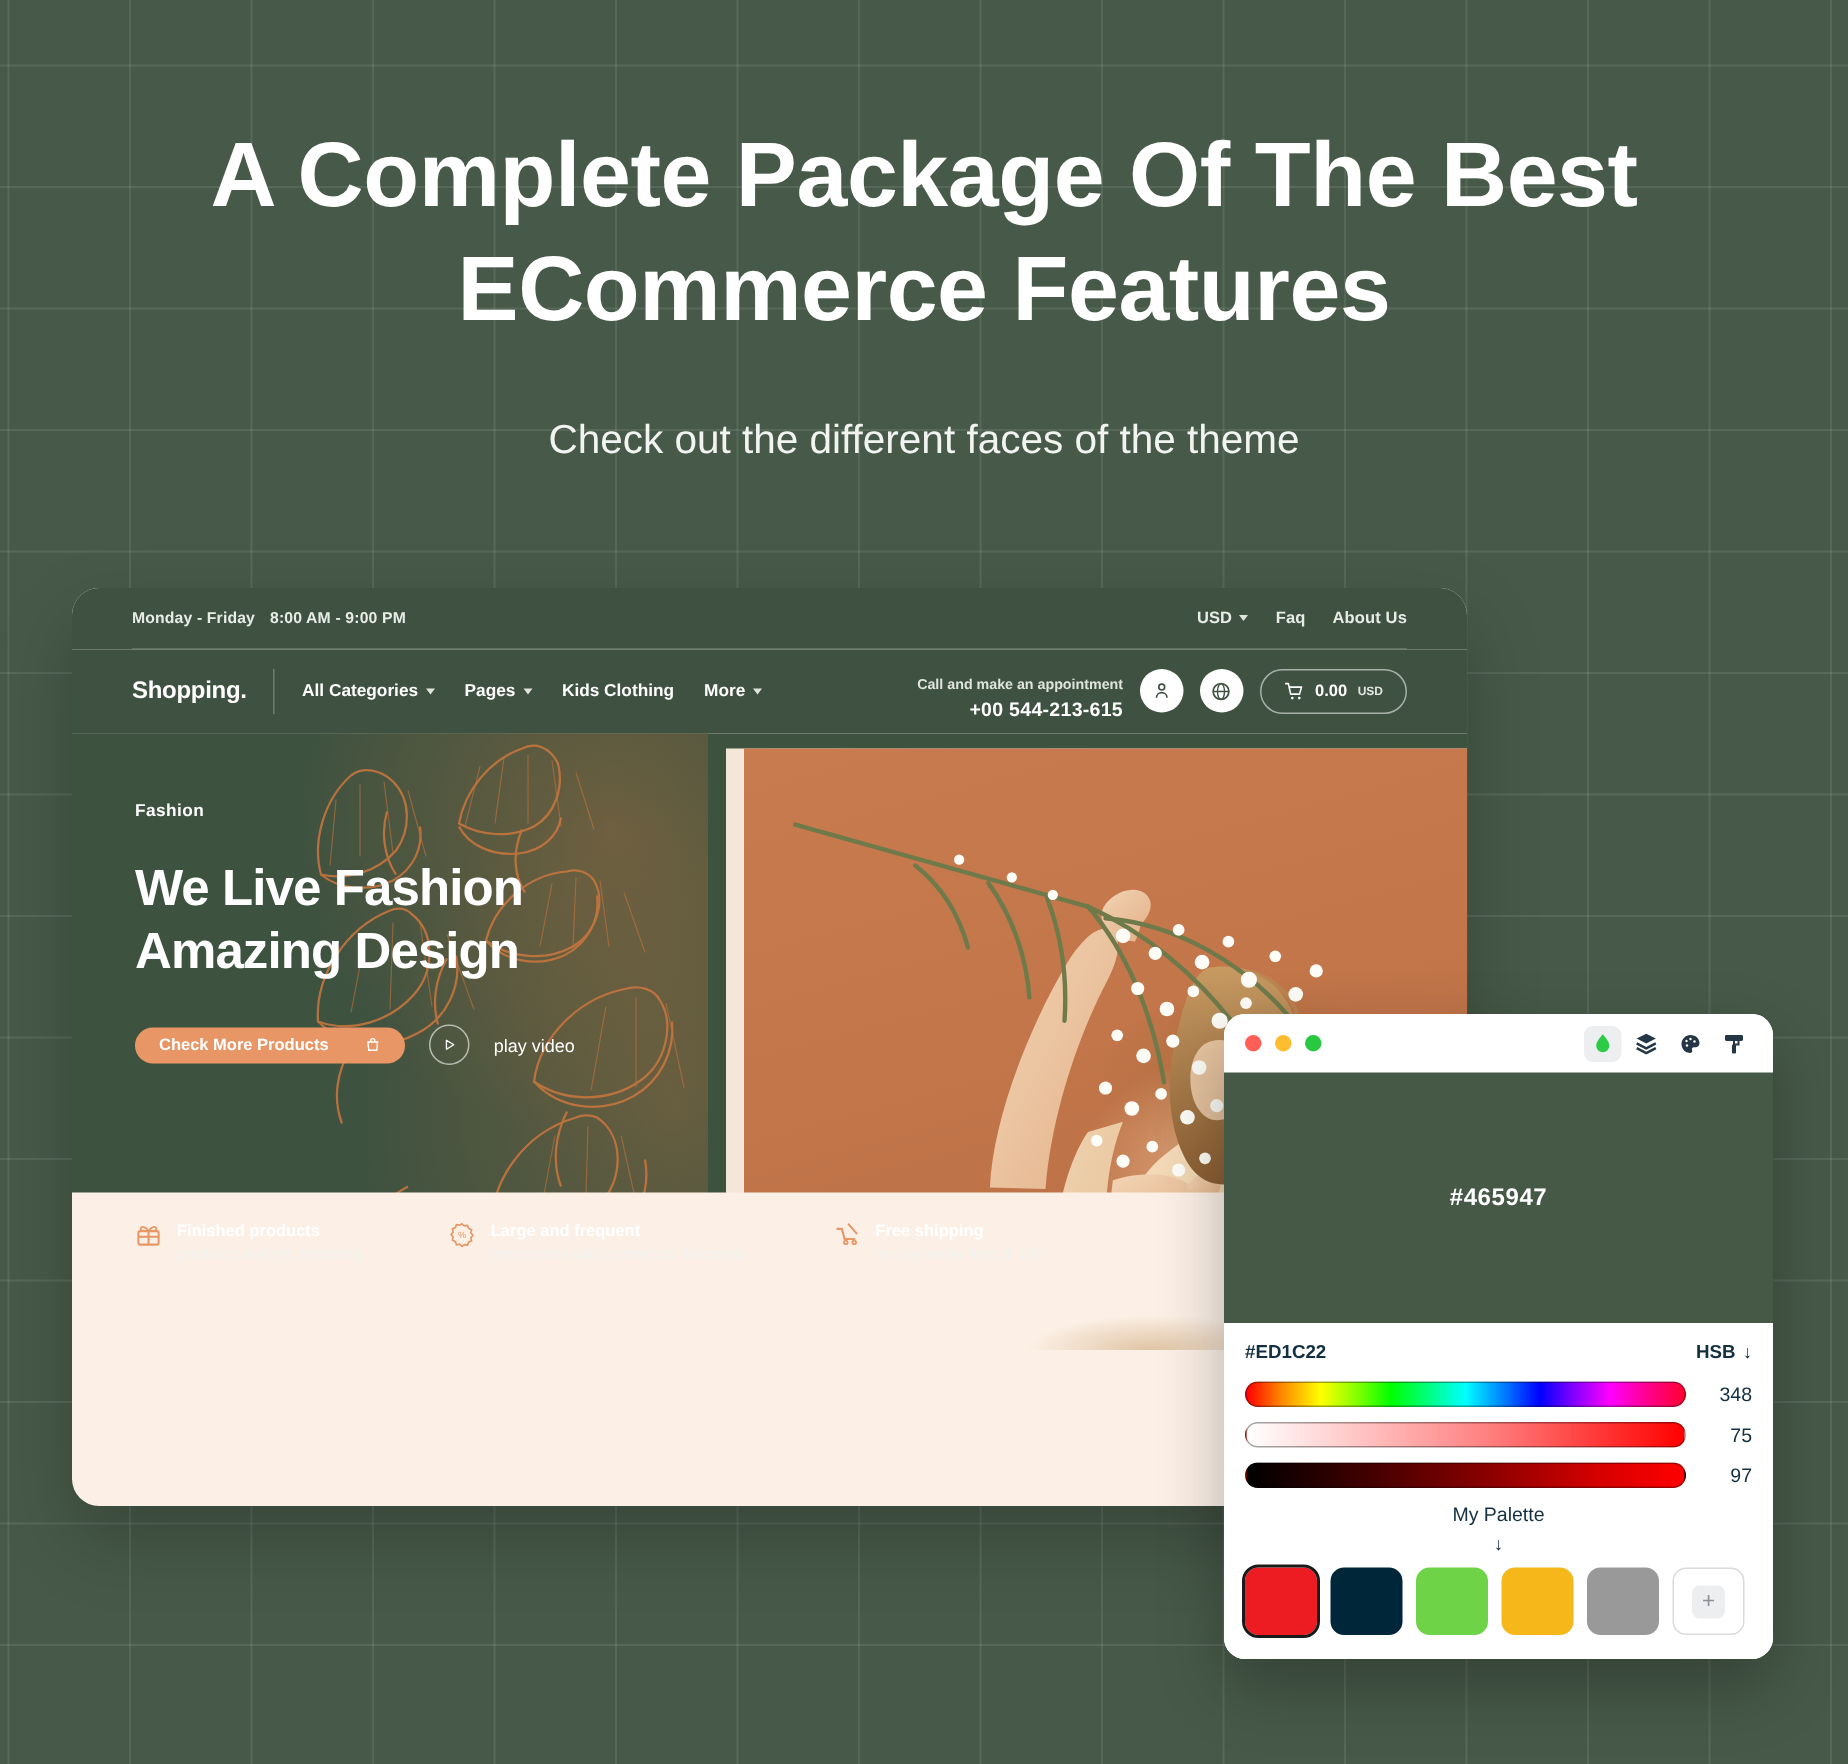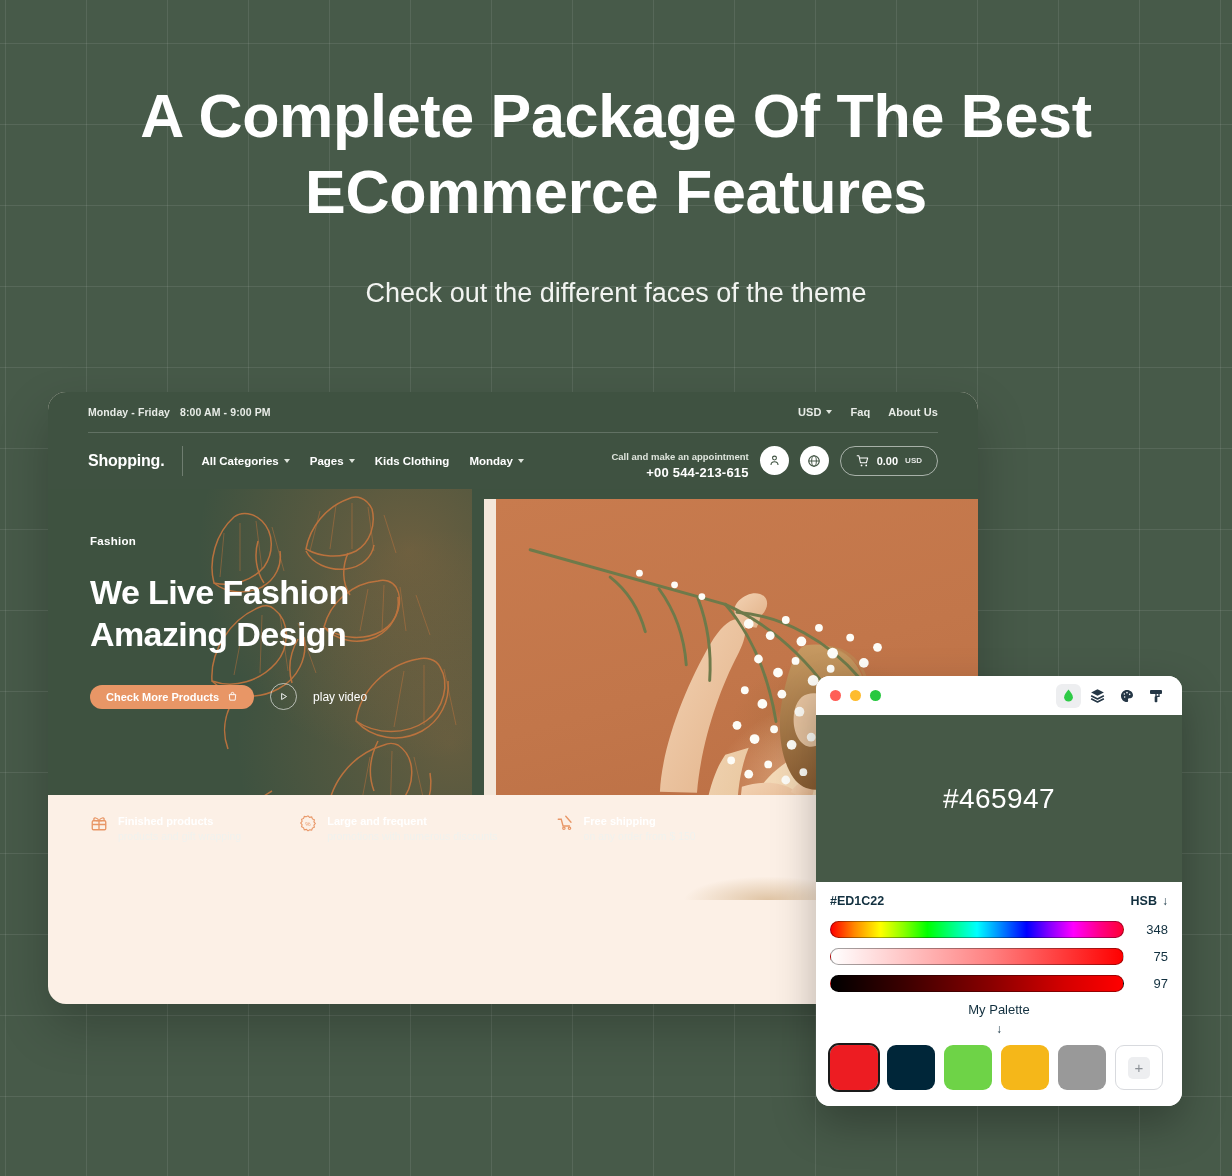--- a/index.html
+++ b/index.html
@@ -149,21 +149,21 @@
     padding: 46px 0 0 42px;
     color: #fff;
   }
   .eyebrow { font-size: 11.5px; font-weight: 600; letter-spacing: .3px; margin-bottom: 24px; }
   .hero-title { font-size: 34px; line-height: 42px; font-weight: 700; letter-spacing: -0.6px; }
   .hero-desc { margin-top: 28px; font-size: 11.5px; line-height: 18px; color: #eef1ec; max-width: 310px; }
   .hero-cta-row { margin-top: 28px; display: flex; align-items: center; gap: 16px; }
   .btn-primary {
     height: 24px; padding: 0 16px; border-radius: 16px;
     background: #E89666; color: #fff; font-size: 11px; font-weight: 700;
-    display: flex; align-items: center; gap: 8px; white-space: nowrap;
+    display: flex; align-items: center; gap: 24px; white-space: nowrap;
   }
   .play-circle {
     width: 27px; height: 27px; border-radius: 50%;
     border: 1px solid rgba(255,255,255,0.6);
     display: flex; align-items: center; justify-content: center;
   }
   .play-label { font-size: 12px; color: #fff; }
 
   .hero-right {
     flex: 1;
@@ -241,21 +241,21 @@
     display: flex; align-items: center; justify-content: center;
   }
   .tool.active { background: #EDEEF0; }
 
   .cp-preview {
     height: 167px;
     display: flex; align-items: center; justify-content: center;
     background: #465947;
   }
   .cp-preview .hex {
-    color: #fff; font-size: 28px; font-weight: 400; letter-spacing: .4px;
+    color: #fff; font-size: 16px; font-weight: 700; letter-spacing: .4px;
   }
 
   .cp-body { padding: 12px 14px 16px 14px; background:#fff; }
   .cp-row-head {
     display: flex; align-items: center;
     color: #12303f; font-size: 12.5px; font-weight: 700;
     margin-bottom: 13px;
   }
   .cp-row-head .mode { margin-left: auto; display: flex; align-items: center; gap: 5px; }
   .arrow-down { font-size: 12px; font-weight: 400; }
@@ -334,21 +334,21 @@
         <i class="caret"></i>
       </span>
       <span class="item">
         <span>Pages</span>
         <i class="caret"></i>
       </span>
       <span class="item">
         <span>Kids Clothing</span>
       </span>
       <span class="item">
-        <span>Monday</span>
+        <span>More</span>
         <i class="caret"></i>
       </span>
     </div>
 
     <div class="nav-right">
       <div class="appt">
         <div class="small">Call and make an appointment</div>
         <div class="phone">+00 544-213-615</div>
       </div>
 

